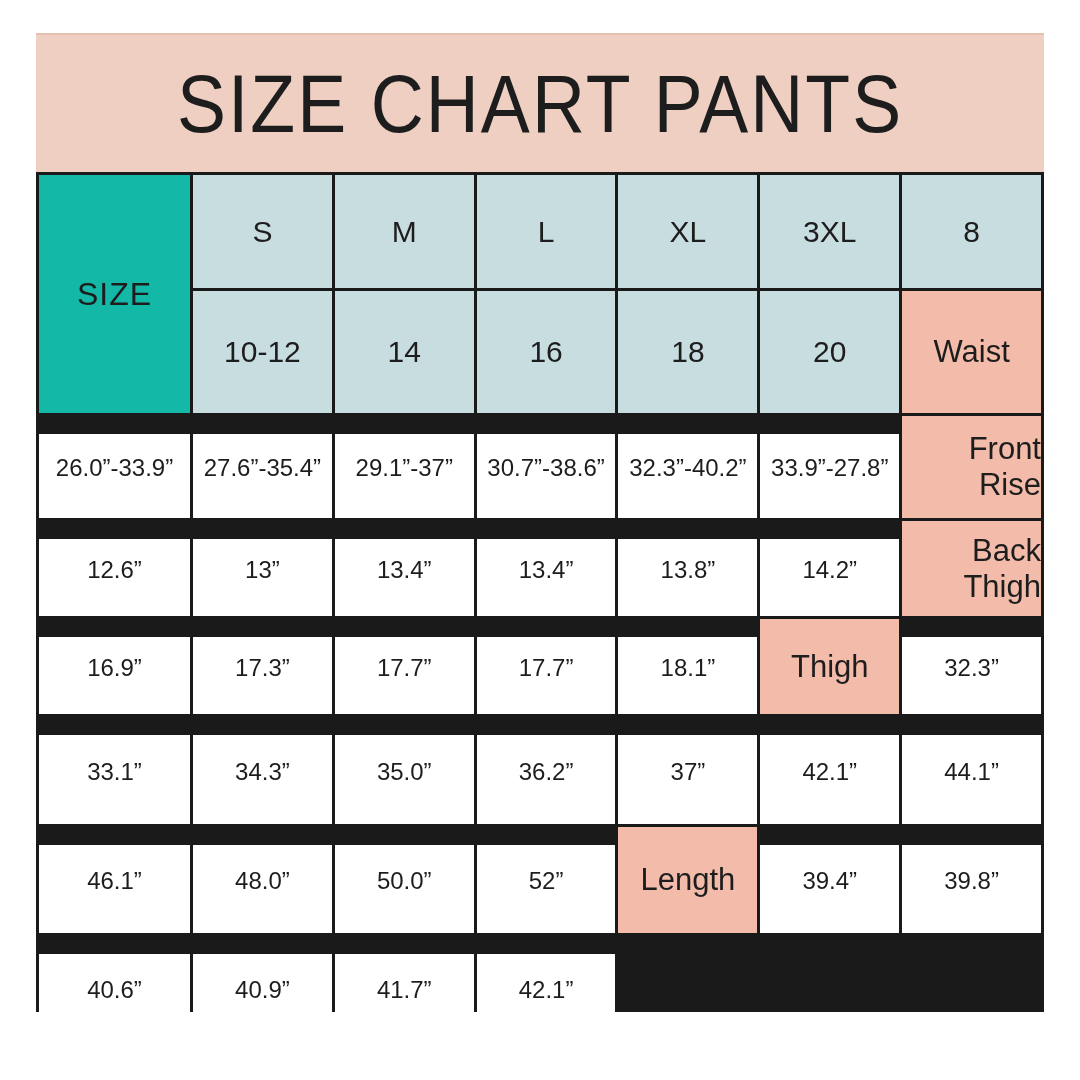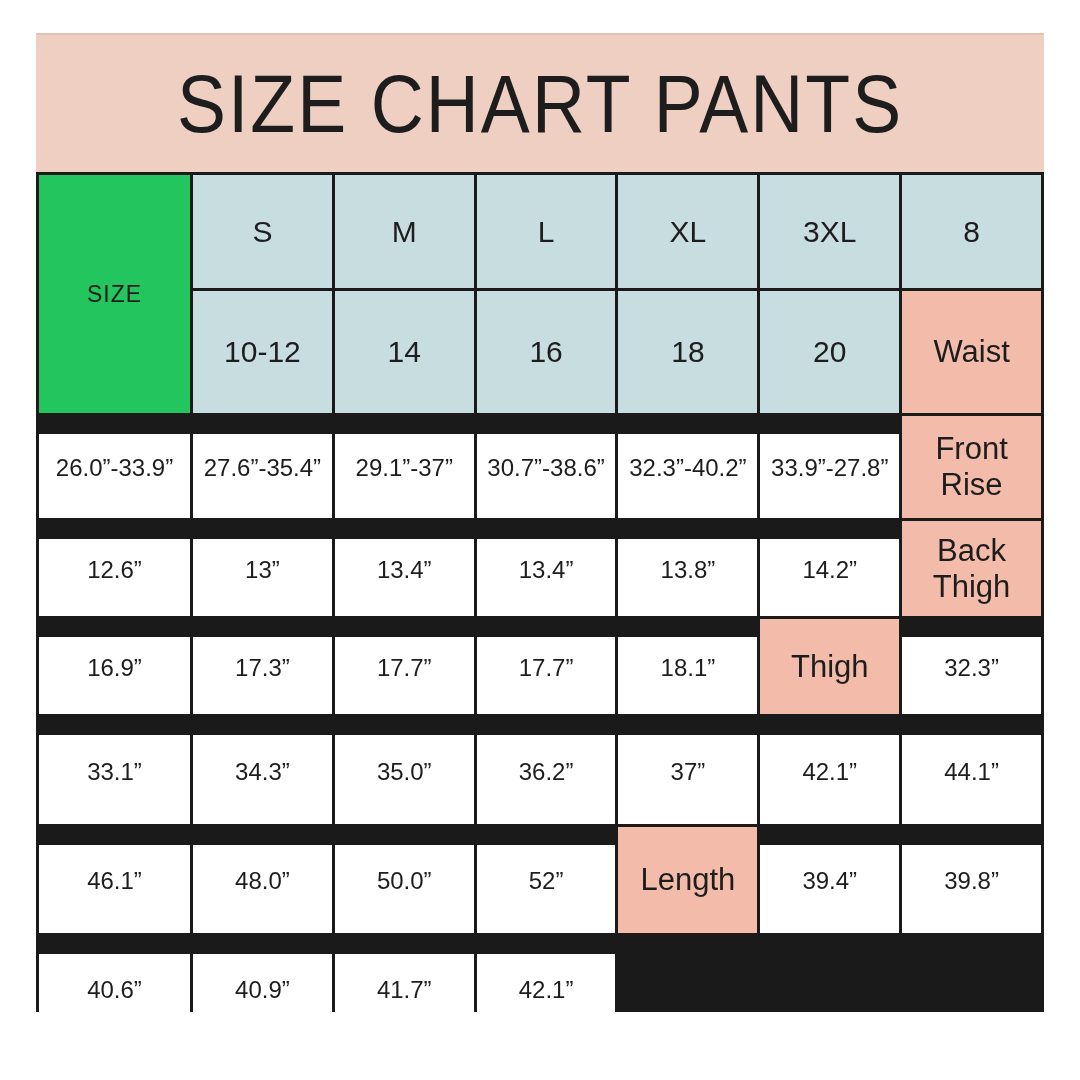--- a/index.html
+++ b/index.html
@@ -53,31 +53,32 @@
   .cell {
     display: flex;
     align-items: center;
     justify-content: center;
     text-align: center;
     box-sizing: border-box;
   }
   .corner-cell {
     grid-column: 1;
     grid-row: 1 / 3;
-    background: #22c55e;
-    font-size: 23px;
+    background: #14b8a6;
+    font-size: 32px;
     letter-spacing: 1px;
   }
   .head-cell {
     background: #c8dde0;
     font-size: 30px;
   }
   .label-cell {
     background: #f3bbaa;
     font-size: 31px;
+    text-align: right;
   }
   .value-cell {
     background: #ffffff;
     font-size: 24px;
     padding-bottom: 16px;
     margin-top: 18px;
   }
 </style>
 </head>
 <body>

